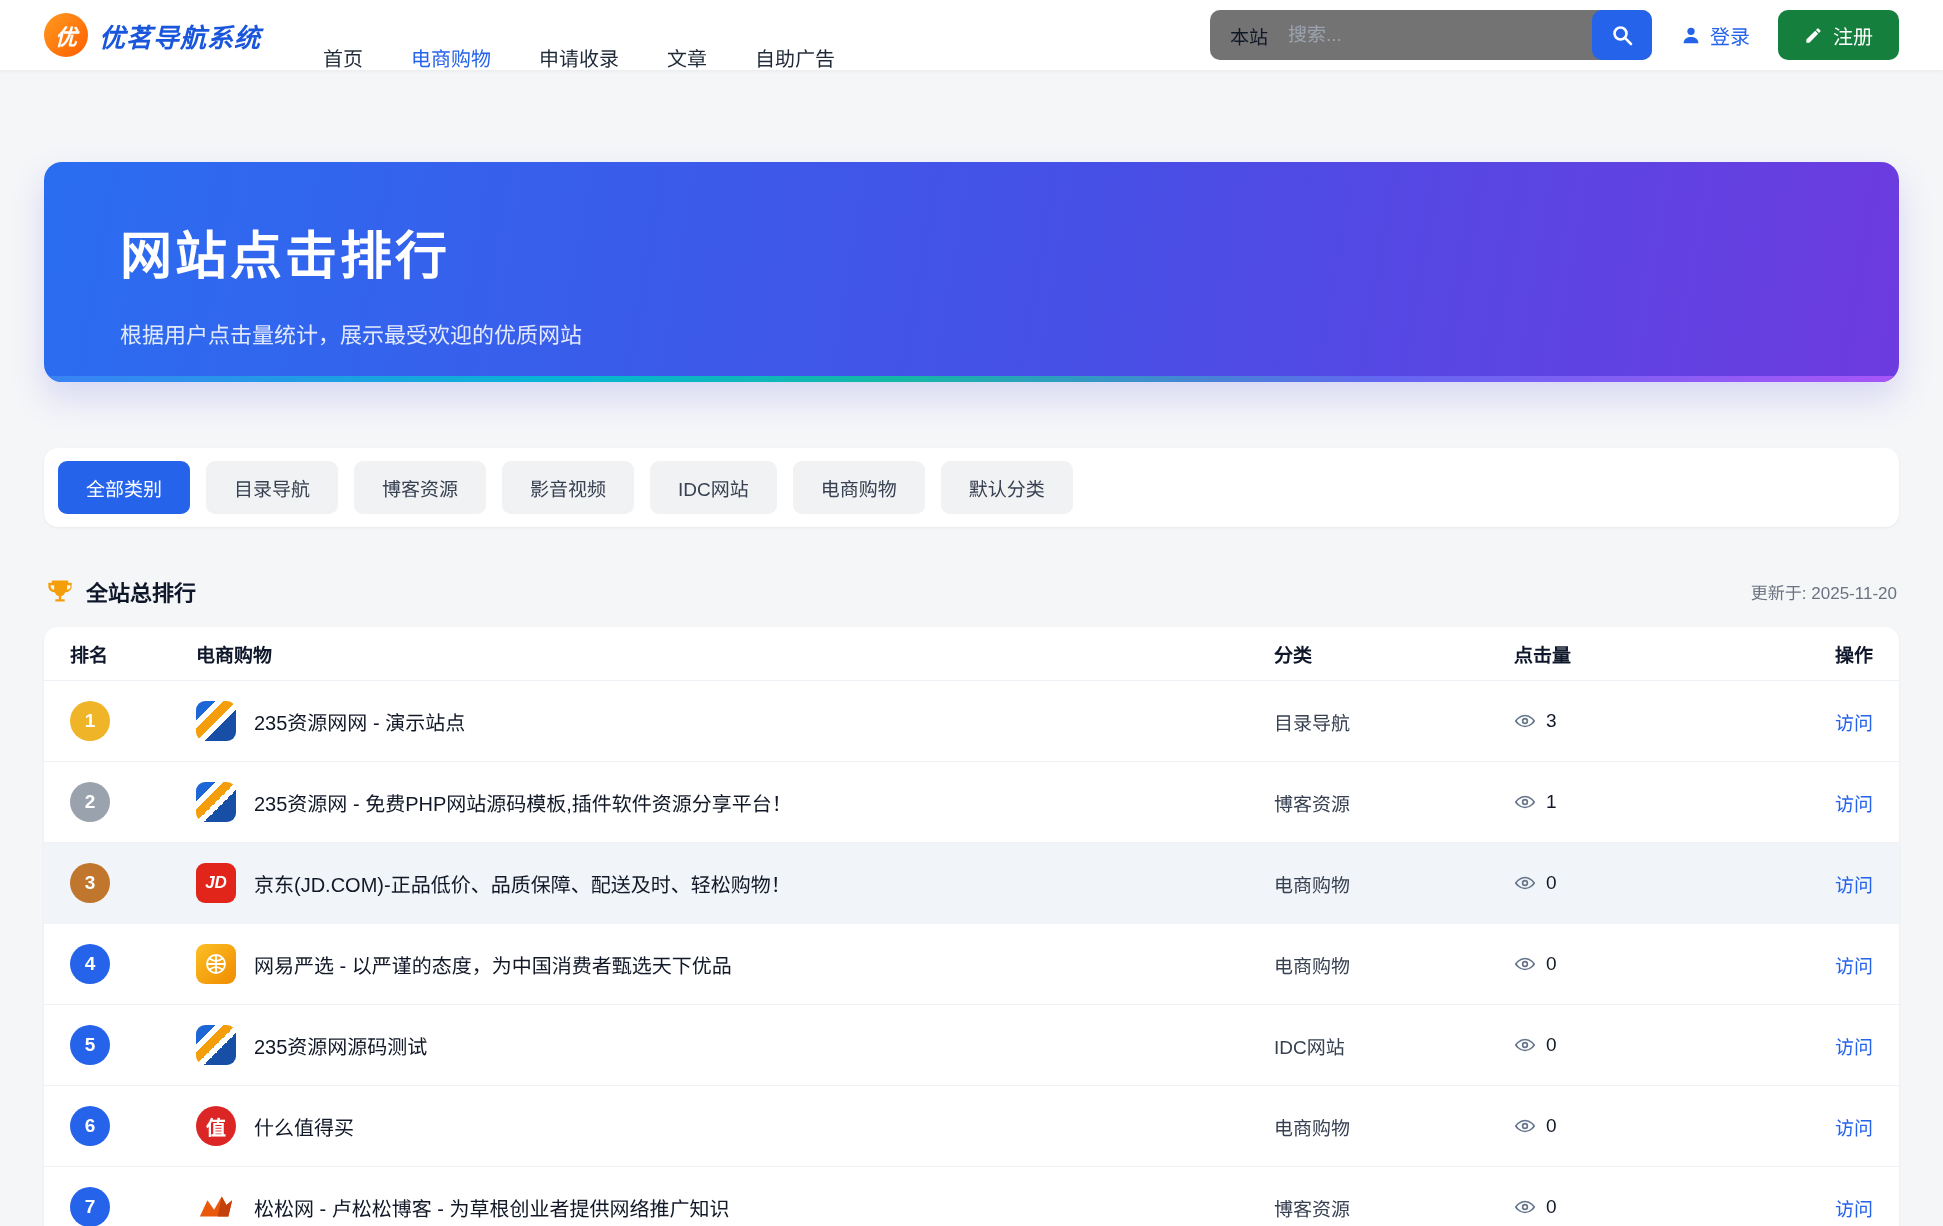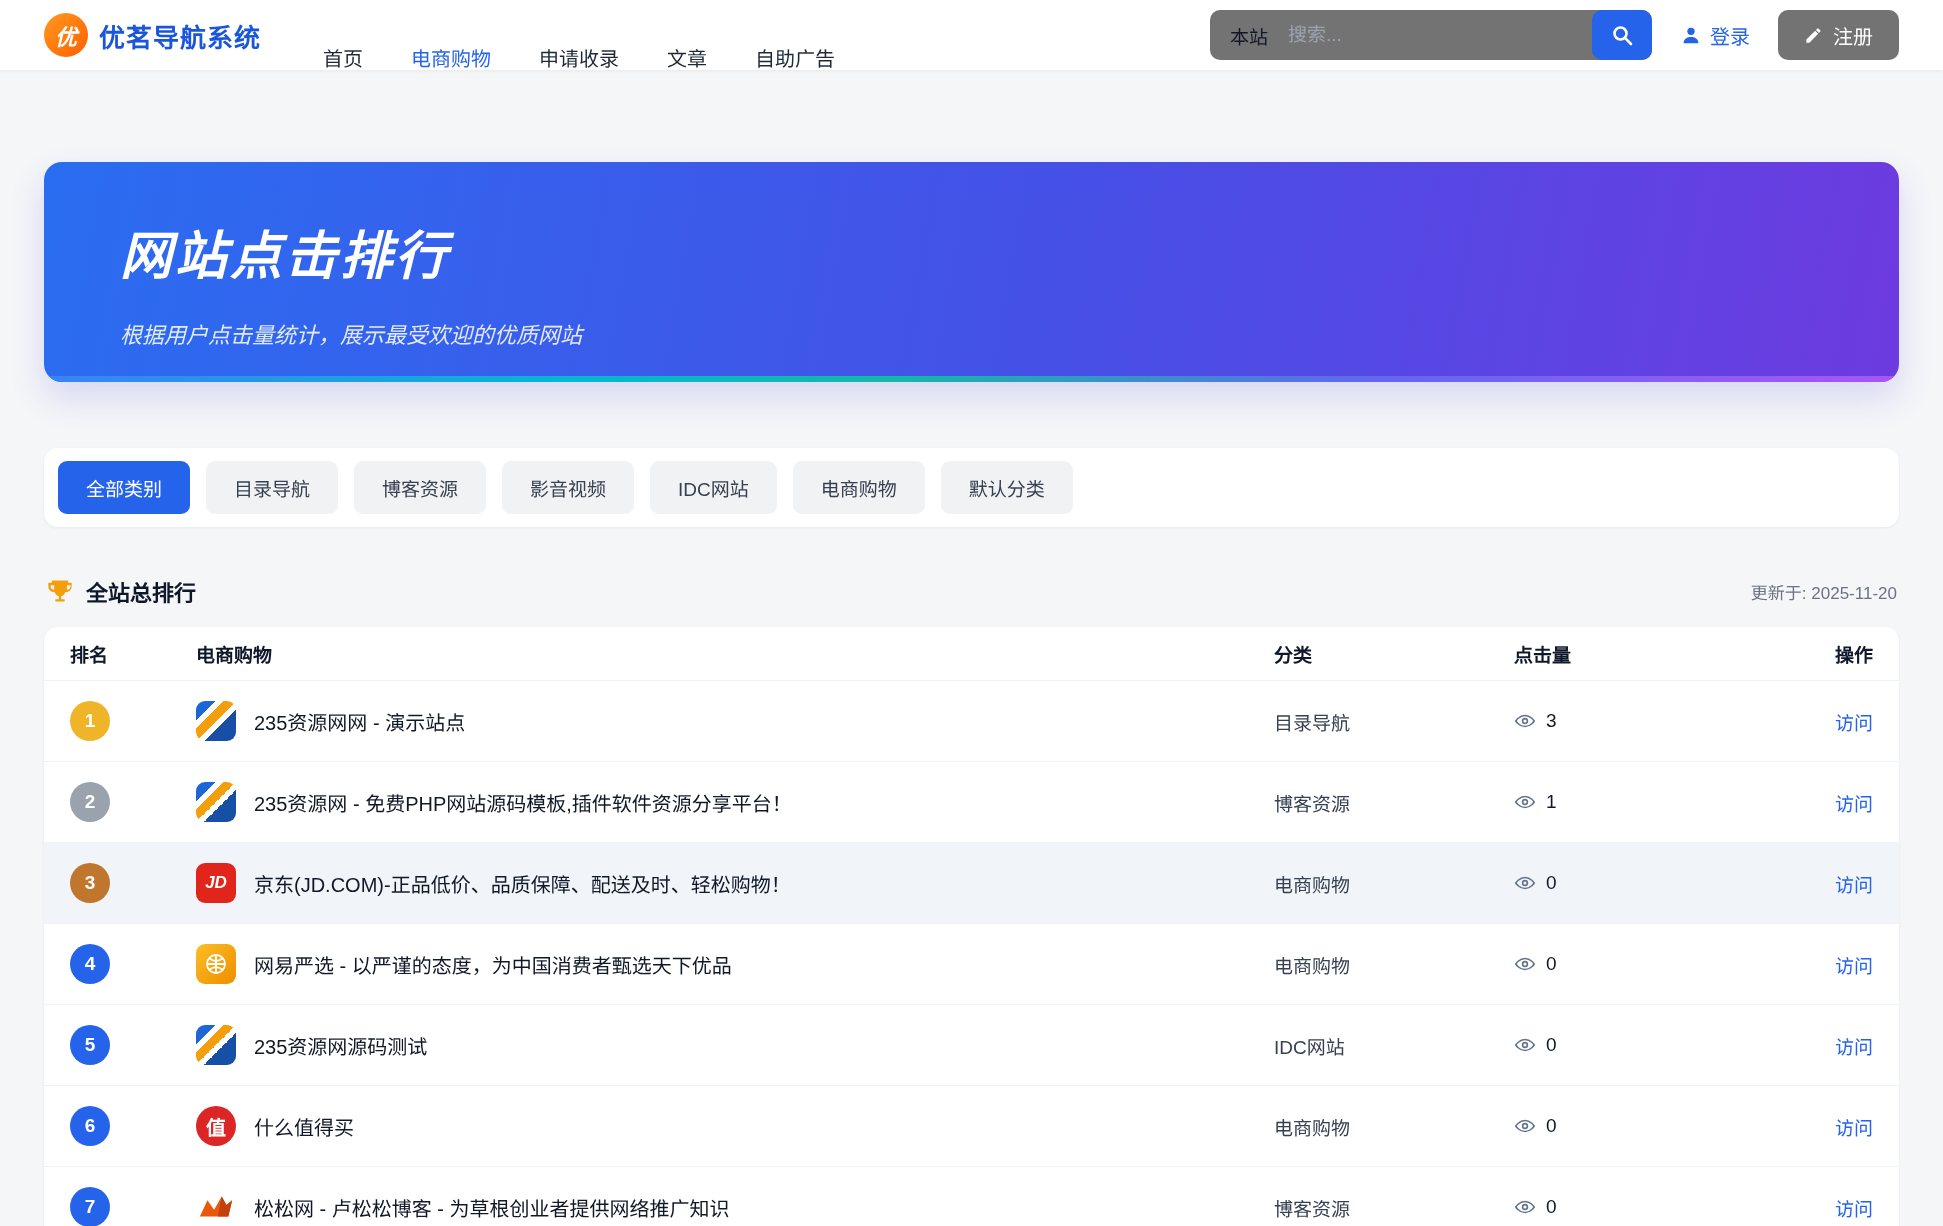--- a/index.html
+++ b/index.html
@@ -15,21 +15,21 @@
     box-shadow: 0 1px 4px rgba(17,24,39,.06);
     display: flex; align-items: center; padding: 0 44px;
   }
   .brand { display: flex; align-items: center; gap: 11px; }
   .logo-mark {
     width: 44px; height: 44px; border-radius: 50%;
     background: linear-gradient(135deg,#ff9a1f,#ff5e00);
     color: #fff; font-weight: 800; font-size: 22px; font-style: italic;
     display: flex; align-items: center; justify-content: center;
   }
-  .logo-text { font-size: 26px; font-weight: 800; color: #1a56db; letter-spacing: 1px; }
+  .logo-text { font-size: 26px; font-weight: 800; font-style: italic; color: #1a56db; letter-spacing: 1px; }
   nav.main-nav { display: flex; gap: 48px; margin-left: 62px; }
   nav.main-nav a { text-decoration: none; font-size: 20px; color: #1f2937; cursor: pointer; margin-top: 44px; }
   nav.main-nav a.active { color: #2563eb; }
   .header-right { margin-left: auto; display: flex; align-items: center; gap: 28px; }
   .search-bar {
     position: relative; width: 442px; height: 50px;
     background: #737373; border-radius: 10px;
     display: flex; align-items: center;
   }
   .search-scope { font-size: 19px; color: #111827; padding: 0 20px; cursor: pointer; white-space: nowrap; }
@@ -40,31 +40,30 @@
   }
   .search-input::placeholder { color: #9ca3af; }
   .search-btn {
     position: absolute; right: 0; top: 0; width: 60px; height: 50px;
     border: none; border-radius: 10px; background: #2563eb;
     display: flex; align-items: center; justify-content: center; cursor: pointer;
   }
   .login-link { display: flex; align-items: center; gap: 8px; color: #2563eb; font-size: 20px; text-decoration: none; cursor: pointer; white-space: nowrap; }
   .register-btn {
     height: 50px; padding: 0 26px; border: none; border-radius: 10px;
-    background: #737373; color: #fff; font-size: 20px; font-family: inherit;
+    background: #15803d; color: #fff; font-size: 20px; font-family: inherit;
     display: flex; align-items: center; gap: 10px; cursor: pointer; white-space: nowrap;
   }
   
   .container { padding: 0 44px; }
   .hero {
     margin-top: 92px; height: 220px; border-radius: 18px;
     background: linear-gradient(100deg, #2a6df0 0%, #4650e6 55%, #6d3be0 100%);
     padding: 52px 76px; position: relative; overflow: hidden; color: #fff;
     box-shadow: 0 16px 34px rgba(76,70,229,.18);
-    font-style: italic;
   }
   .hero h1 { font-size: 52px; font-weight: 800; letter-spacing: 3px; margin-bottom: 28px; }
   .hero p { font-size: 22px; color: rgba(255,255,255,.86); }
   .hero::after {
     content: ""; position: absolute; left: 0; right: 0; bottom: 0; height: 6px;
     background: linear-gradient(90deg,#3b82f6 0%,#06b6d4 28%,#14b8a6 46%,#6366f1 72%,#a855f7 100%);
   }
   .filter-card {
     margin-top: 66px; background: #fff; border-radius: 14px;
     padding: 13px 14px; display: flex; gap: 16px; align-items: center;

